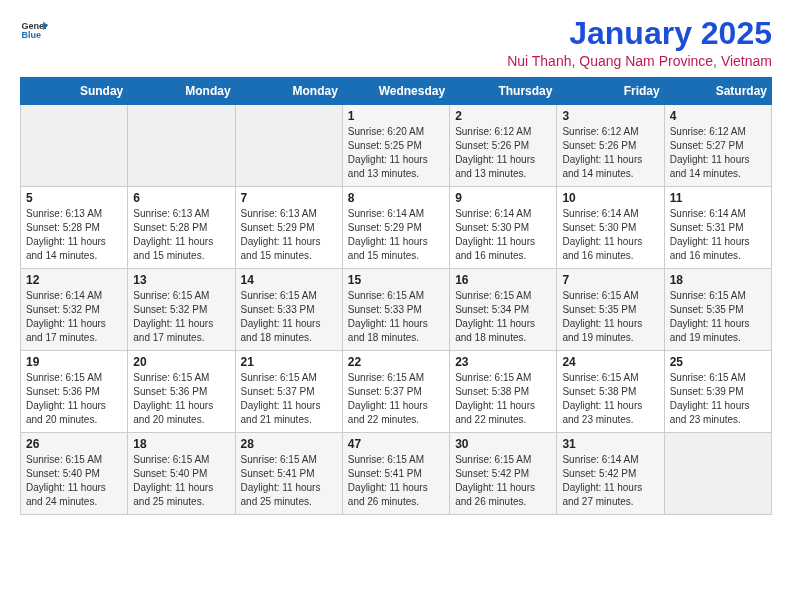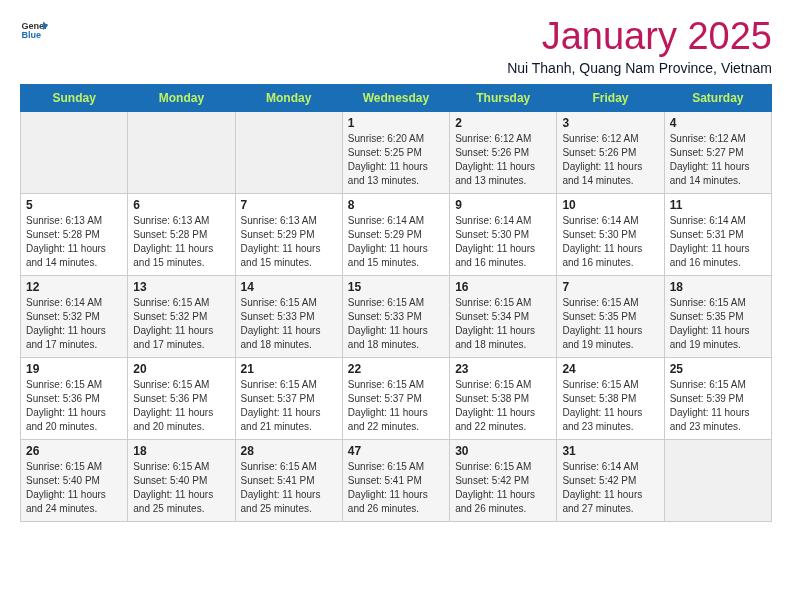--- a/index.html
+++ b/index.html
@@ -22,42 +22,42 @@
       gap: 4px;
     }
     .logo-icon {
       width: 28px;
       height: 28px;
     }
     .title-area {
       text-align: right;
     }
     .month-title {
-      font-size: 38px;
-      font-weight: normal;
-      color: #be185d;
+      font-size: 32px;
+      font-weight: bold;
+      color: #1d4ed8;
       line-height: 1.1;
     }
     .location-subtitle {
       font-size: 14px;
-      color: #0f172a;
+      color: #be185d;
       margin-top: 2px;
     }
     table {
       width: 100%;
       border-collapse: collapse;
       table-layout: fixed;
     }
     thead th {
       background-color: #1a6eb5;
-      color: #bef264;
+      color: #ffffff;
       font-size: 12px;
       font-weight: bold;
       padding: 6px 4px;
-      text-align: center;
+      text-align: right;
       border: 1px solid #1a6eb5;
     }
     tbody td {
       border: 1px solid #ccc;
       vertical-align: top;
       padding: 4px 5px;
       font-size: 10.5px;
       color: #333;
       height: 82px;
       background: #fff;

